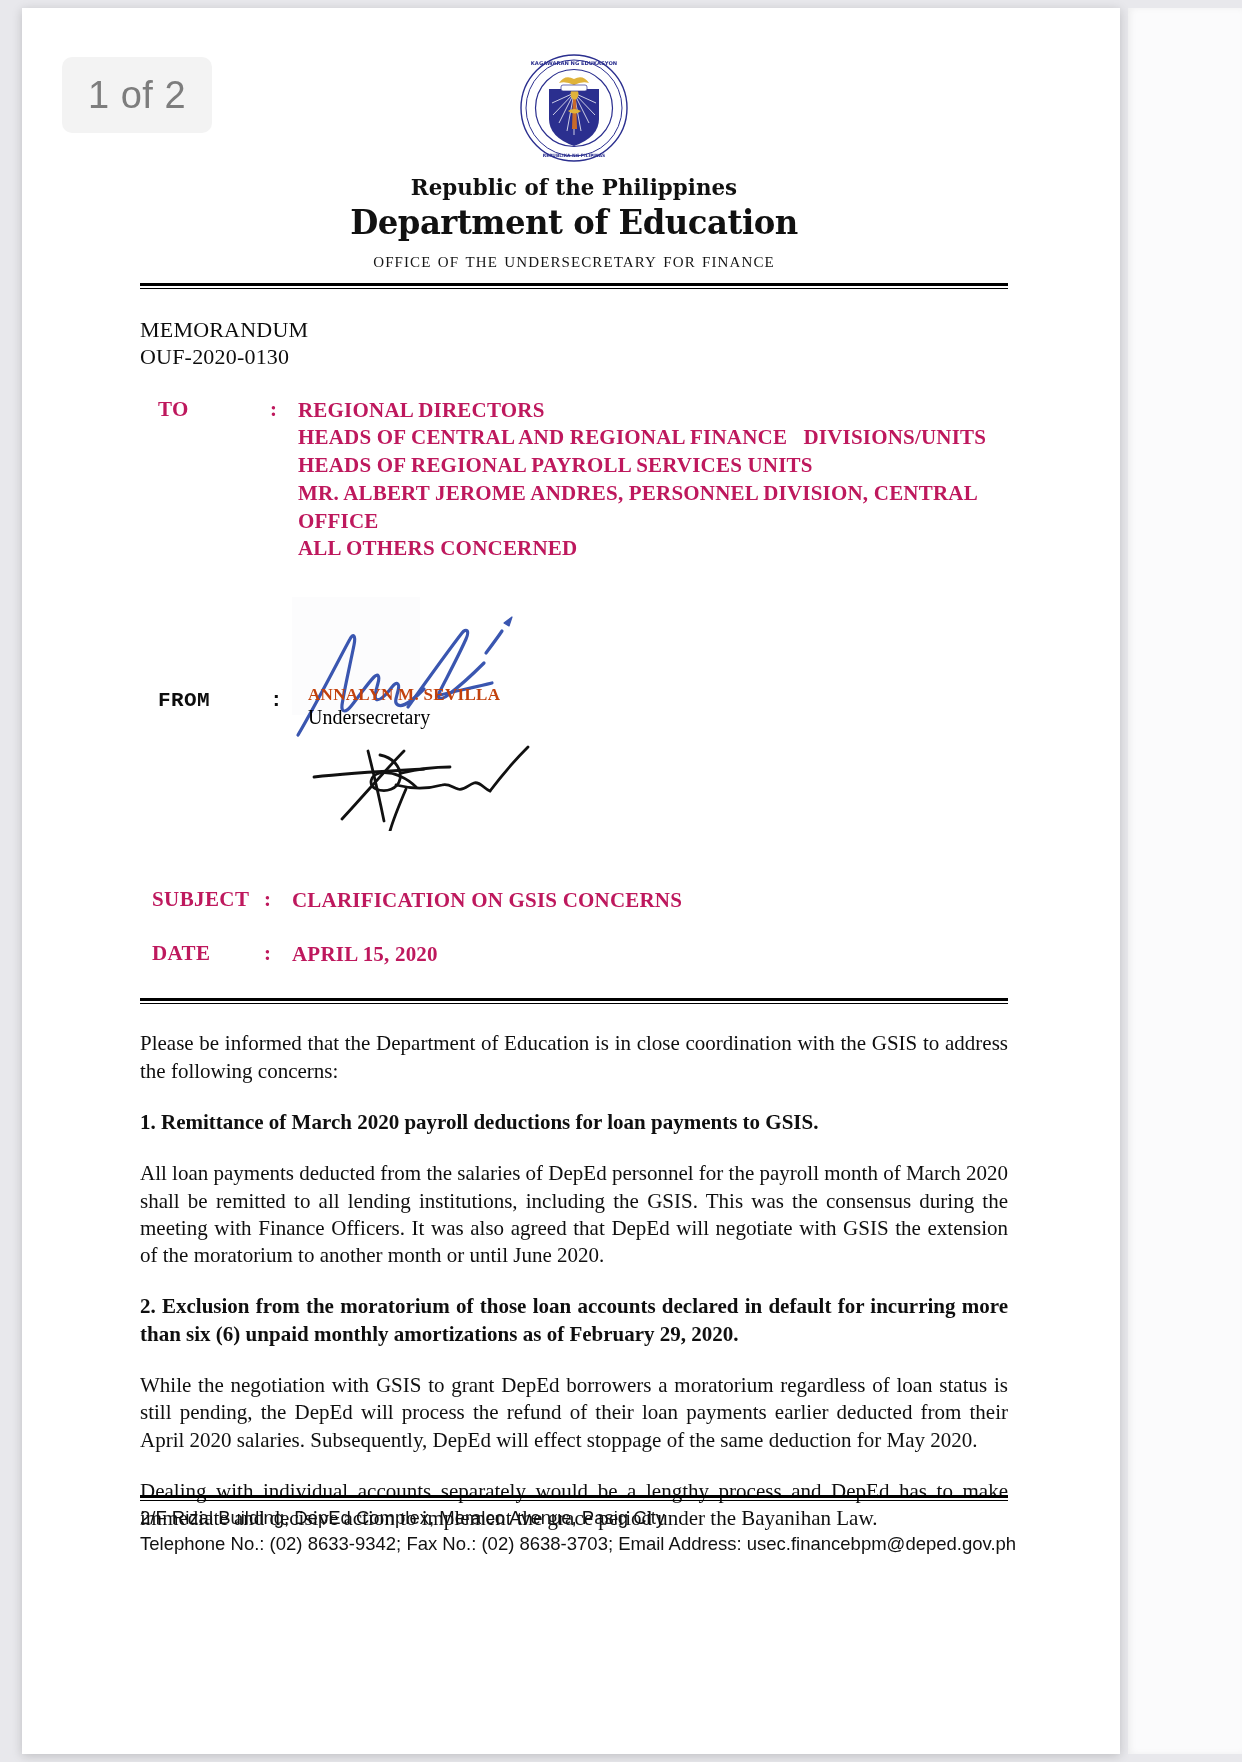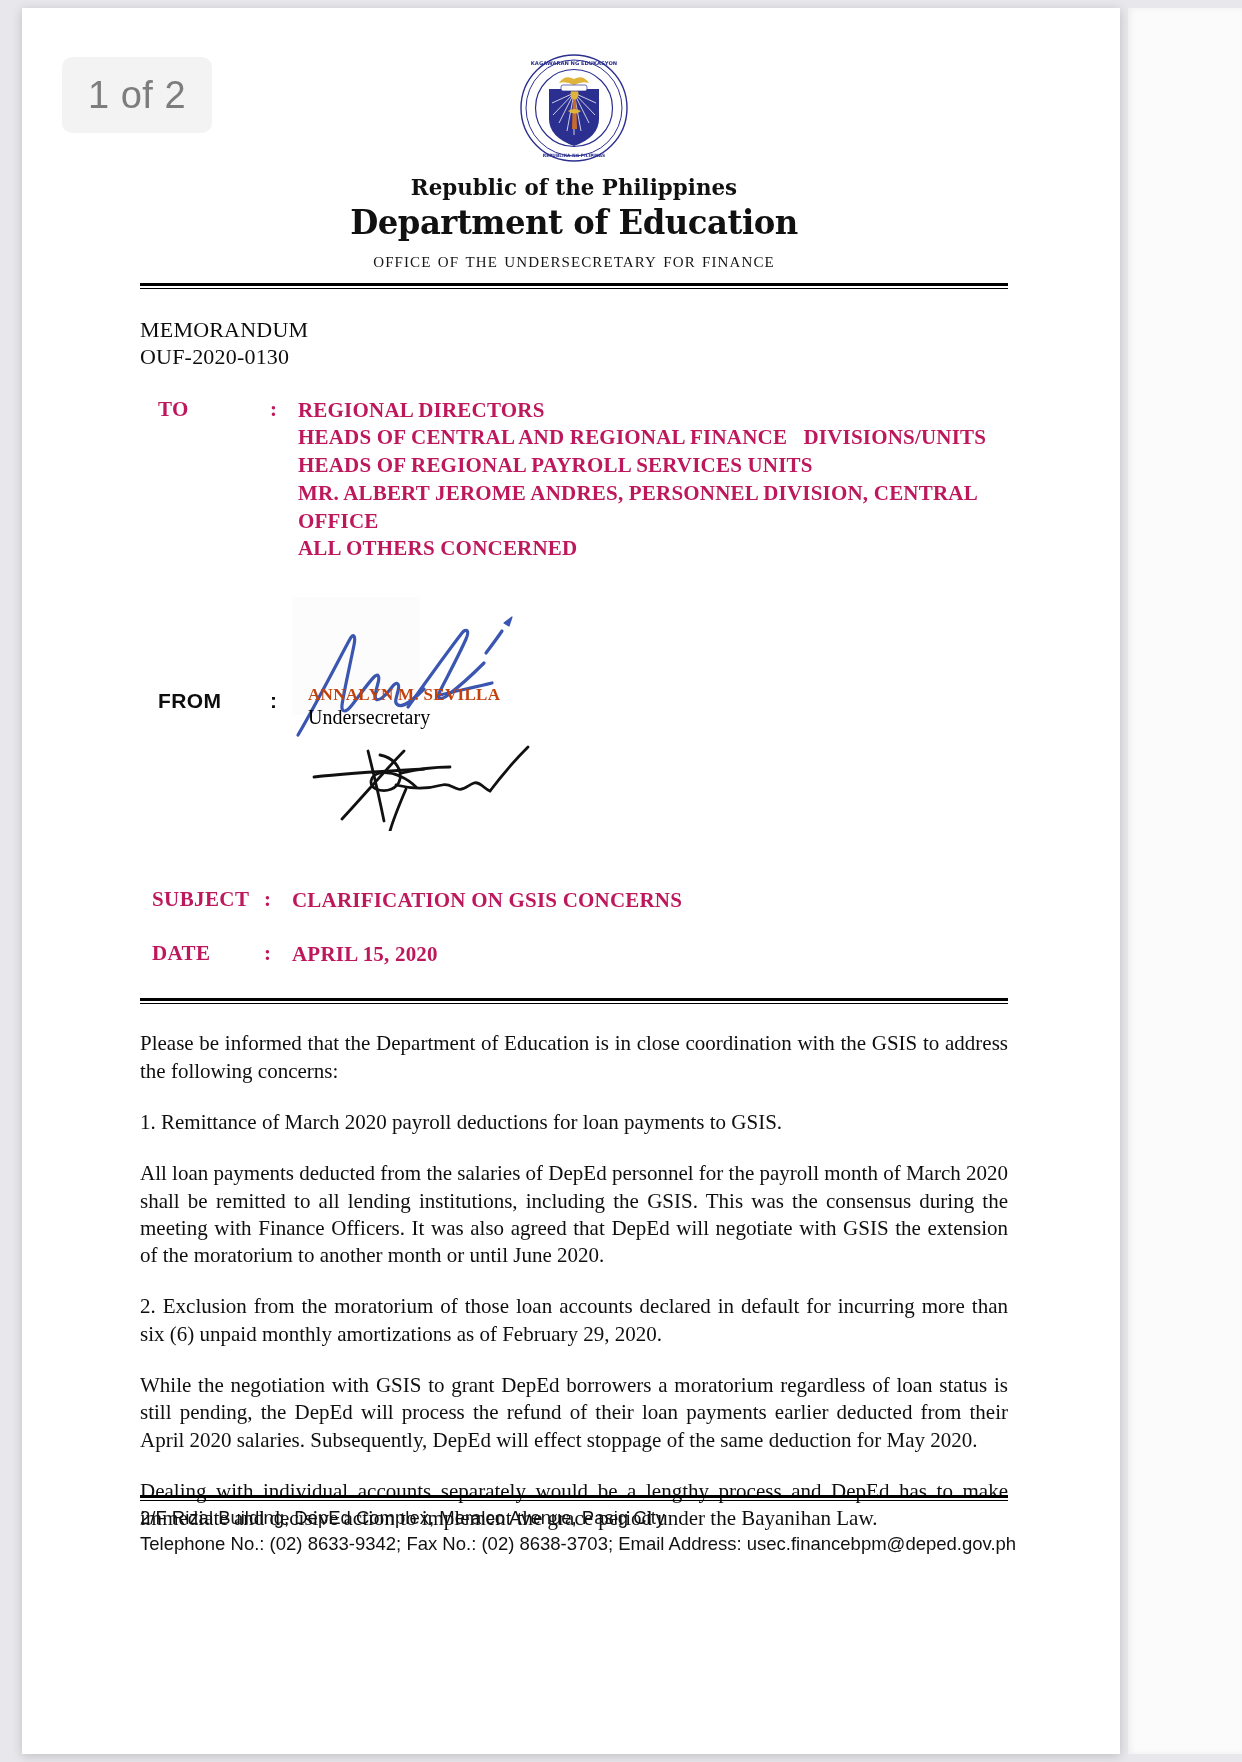--- a/index.html
+++ b/index.html
@@ -183,21 +183,21 @@
     width: 260px;
     height: 86px;
     pointer-events: none;
   }
 
   .from-row {
     position: absolute;
     left: 0;
     top: 92px;
     display: flex;
-    font-family: Liberation Sans, sans-serif;
+    font-family: Liberation Mono, monospace;
     font-size: 21px;
     font-weight: bold;
     color: #0d0d0d;
   }
   .name-block {
     position: absolute;
     left: 168px;
     font-family: "Liberation Serif", serif;
   }
   .nm { font-size: 17px; font-weight: bold; letter-spacing: 0.3px; color: #c2410c; }
@@ -214,21 +214,21 @@
   
   .body-wrap { margin-top: 26px; width: 868px; }
   .para {
     font-family: "Liberation Serif", serif;
     font-size: 21px;
     line-height: 1.30;
     color: #0f0f0f;
     text-align: justify;
     margin-bottom: 24px;
   }
-  .para.bold { font-weight: normal; }
+  .para.bold { font-weight: bold; }
 
   
   .footer-rule {
     position: absolute;
     left: 118px;
     top: 1487px;
     width: 868px;
     border-top: 3px solid #000;
     border-bottom: 1px solid #000;
     height: 2px;

